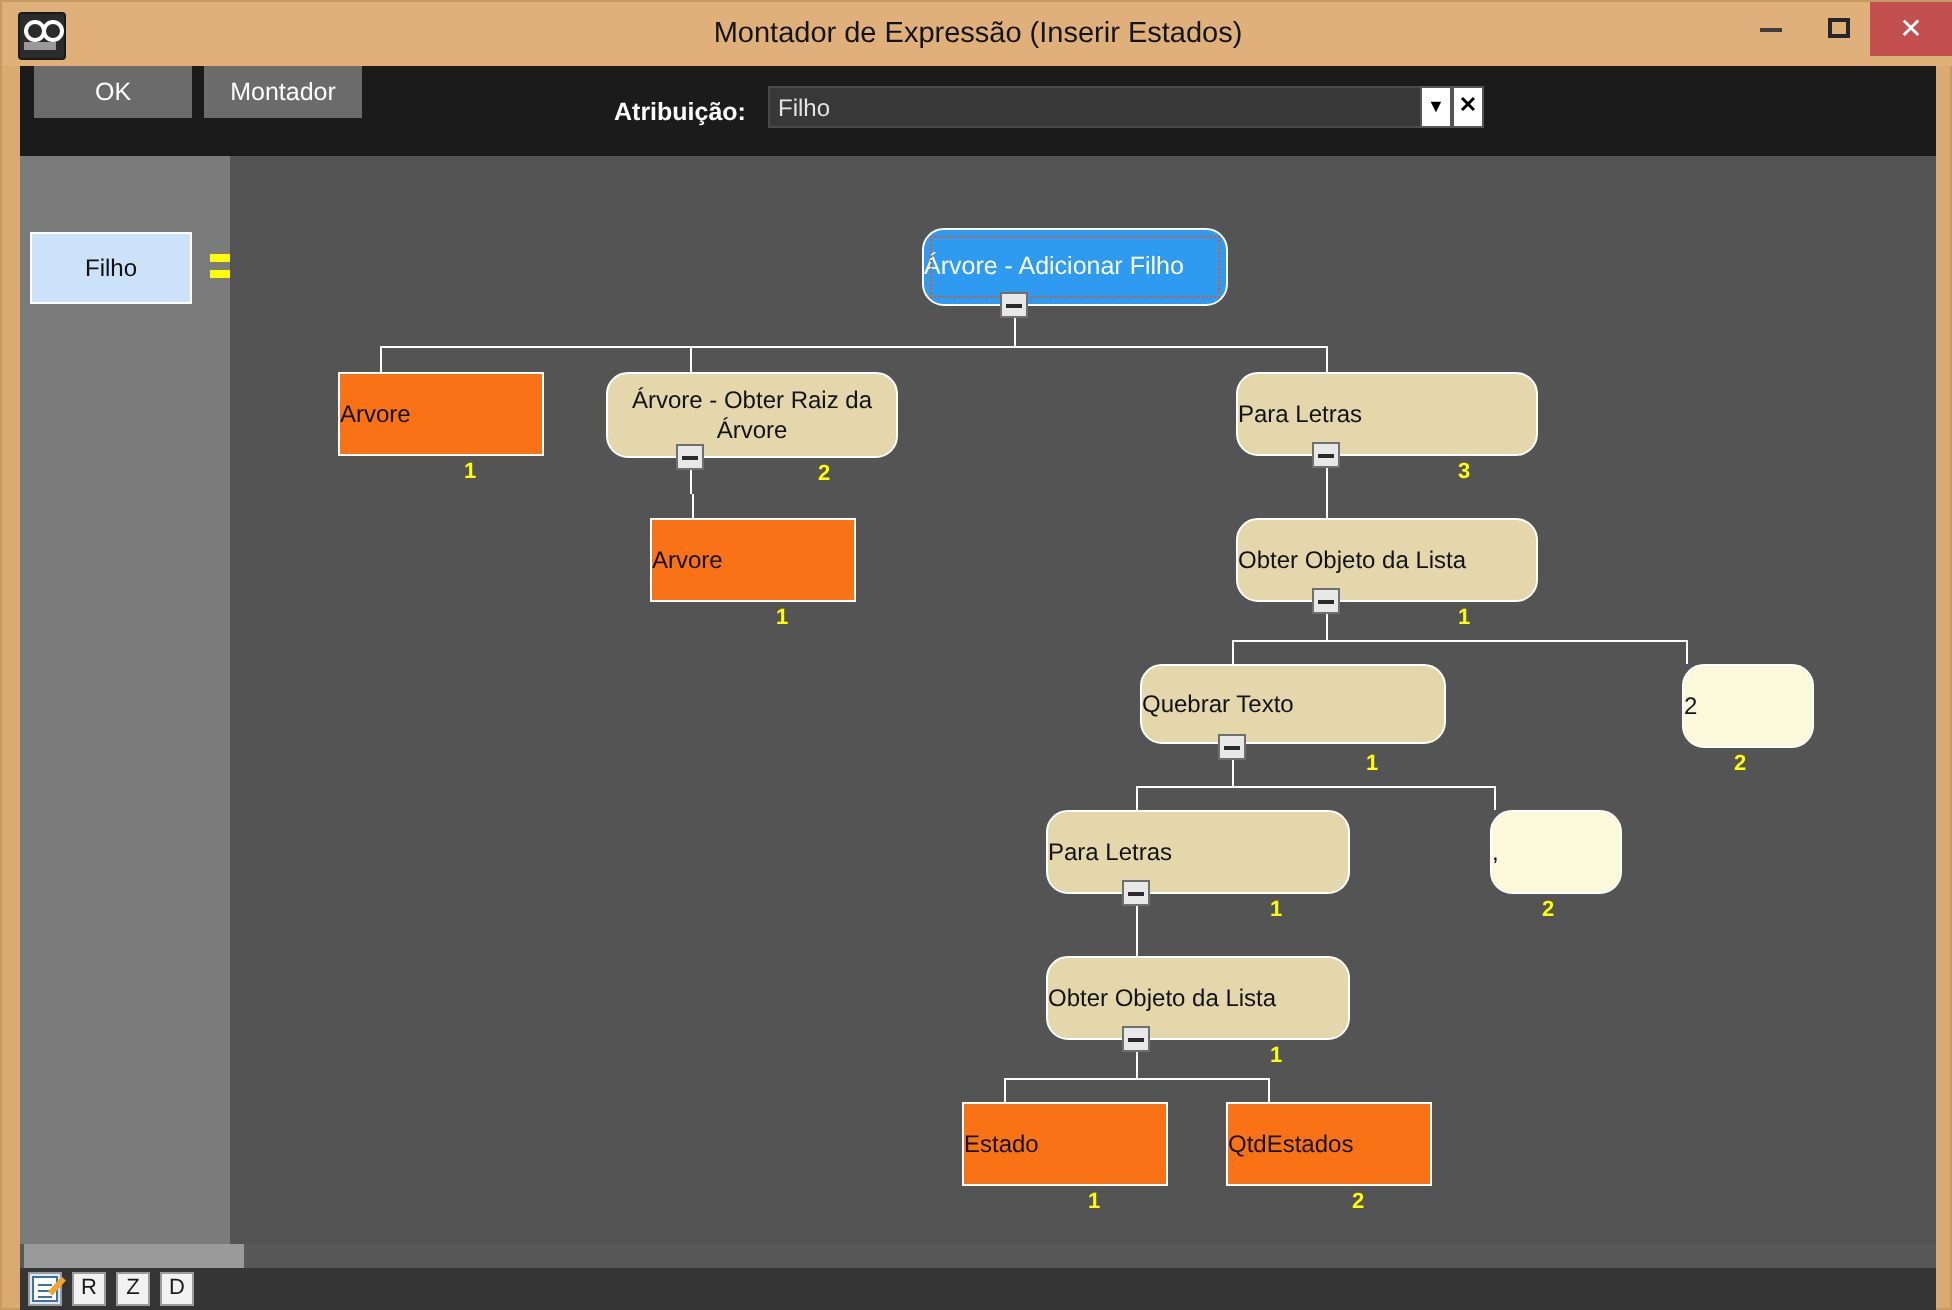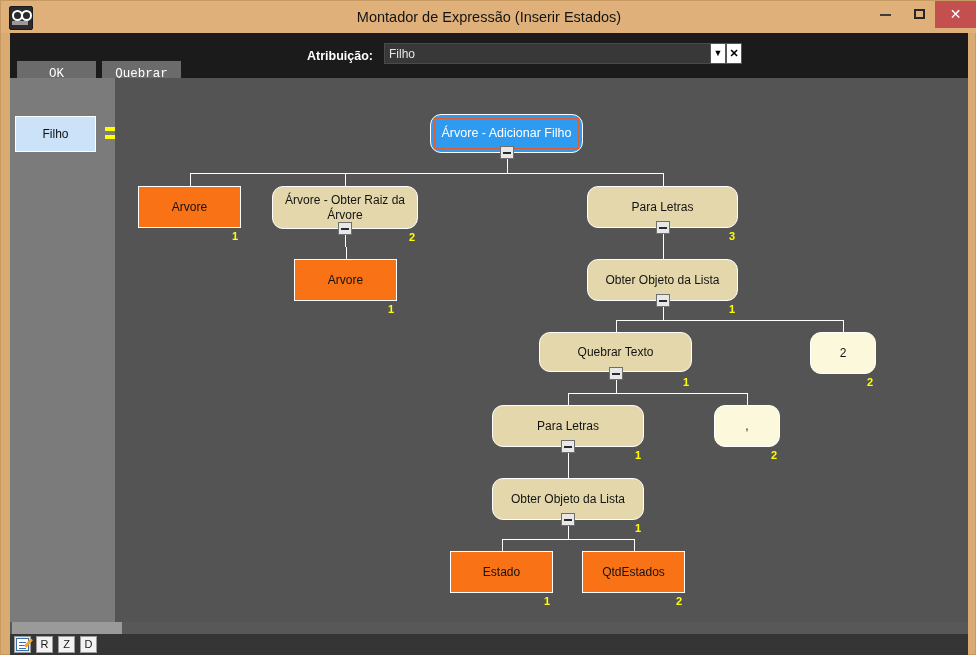--- a/index.html
+++ b/index.html
@@ -81,30 +81,29 @@
     color: #ffffff;
     font-size: 14px;
   }
   
   .toolbar {
     position: absolute; left: 9px; top: 32px;
     width: 958px; height: 45px;
     background: #1b1b1b;
   }
   .btn {
-    position: absolute; top: 28px;
+    position: absolute; top: 0;
     height: 26px;
     background: #6b6b6b;
     border: none;
     color: #ffffff;
     font-size: 12.5px;
     text-align: center;
     line-height: 26px;
     cursor: default;
-    font-family: Liberation Mono, monospace;
   }
   .btn-ok { left: 7px; width: 79px; }
   .btn-cancel { left: 92px; width: 79px; }
   .attrib-label {
     position: absolute; left: 297px; top: 10px;
     height: 26px; line-height: 26px;
     color: #ffffff;
     font-size: 12.5px;
     font-weight: bold;
   }
@@ -176,26 +175,26 @@
     width: 853px; height: 544px;
     background: #545454;
     overflow: hidden;
   }
   
   .node {
     position: absolute;
     box-sizing: border-box;
     display: flex;
     align-items: center;
-    justify-content: center;
     text-align: center;
     font-size: 12px;
     color: #131313;
     line-height: 1.25;
     z-index: 3;
+    margin-left: 31px;
   }
   .node.fn {
     background: #e3d7ab;
     border: 1px solid #ffffff;
     border-radius: 11px;
   }
   .node.lit {
     background: #fbf8dc;
     border: 1px solid #ffffff;
     border-radius: 11px;
@@ -308,21 +307,21 @@
         <span class="glyph"></span>
       </div>
     <div class="win-btn win-max">
         <span class="glyph"></span>
       </div>
     <div class="win-btn win-close">✕</div>
   </div>
 
   <div class="toolbar">
     <div class="btn btn-ok">OK</div>
-    <div class="btn btn-cancel">Quebrar</div>
+    <div class="btn btn-cancel">Montador</div>
     <div class="attrib-label">Atribuição:</div>
     <div class="attrib-field">Filho</div>
     <div class="attrib-arrow">▼</div>
     <div class="attrib-clear">✕</div>
   </div>
 
   <div class="body-area">
     <div class="left-pane">
       <div class="assign-node">Filho</div>
       <div class="eq-sign">

